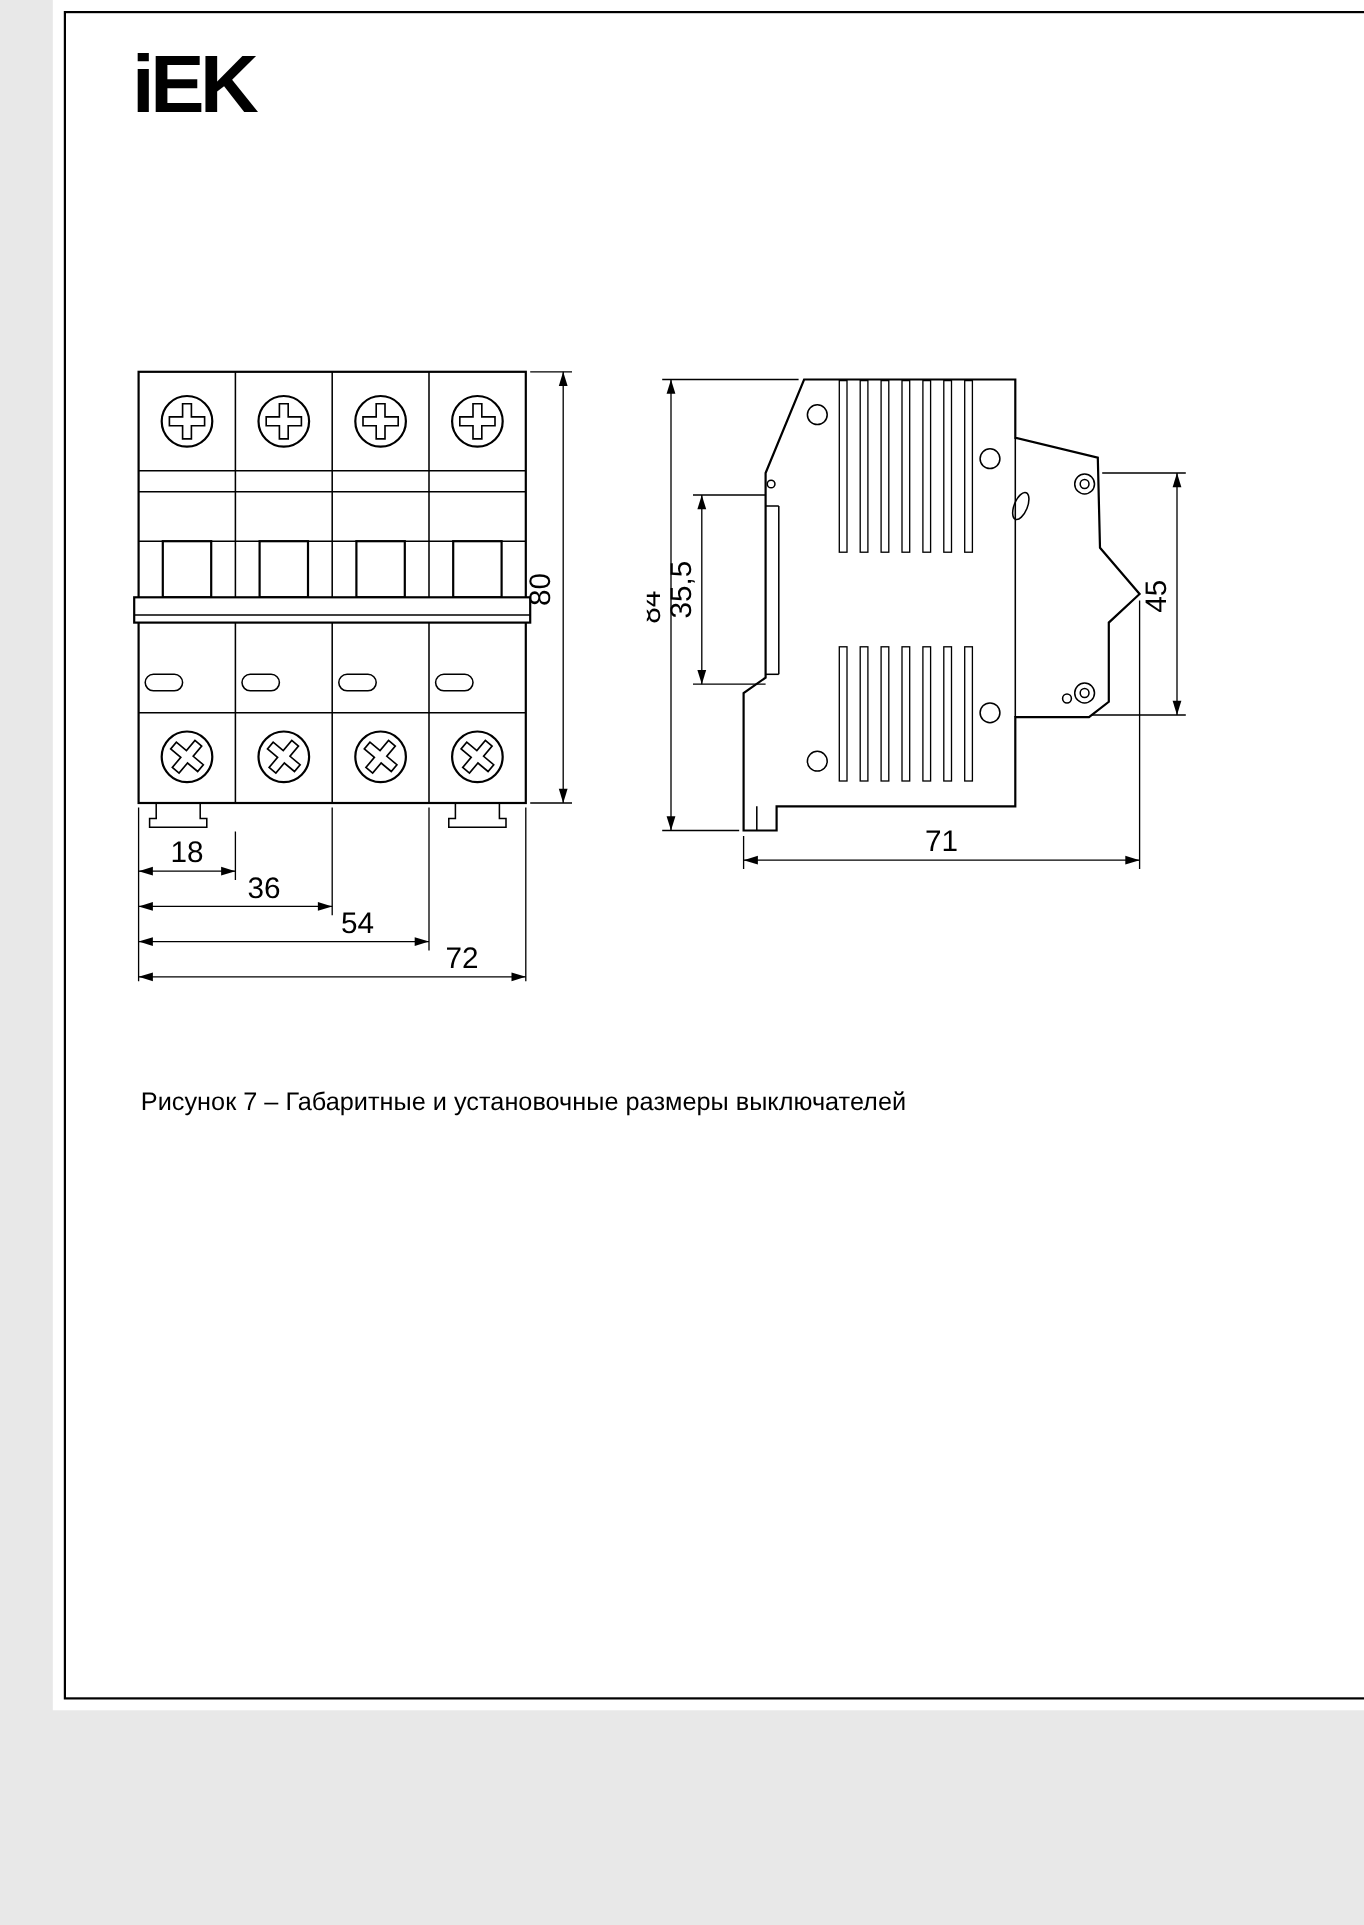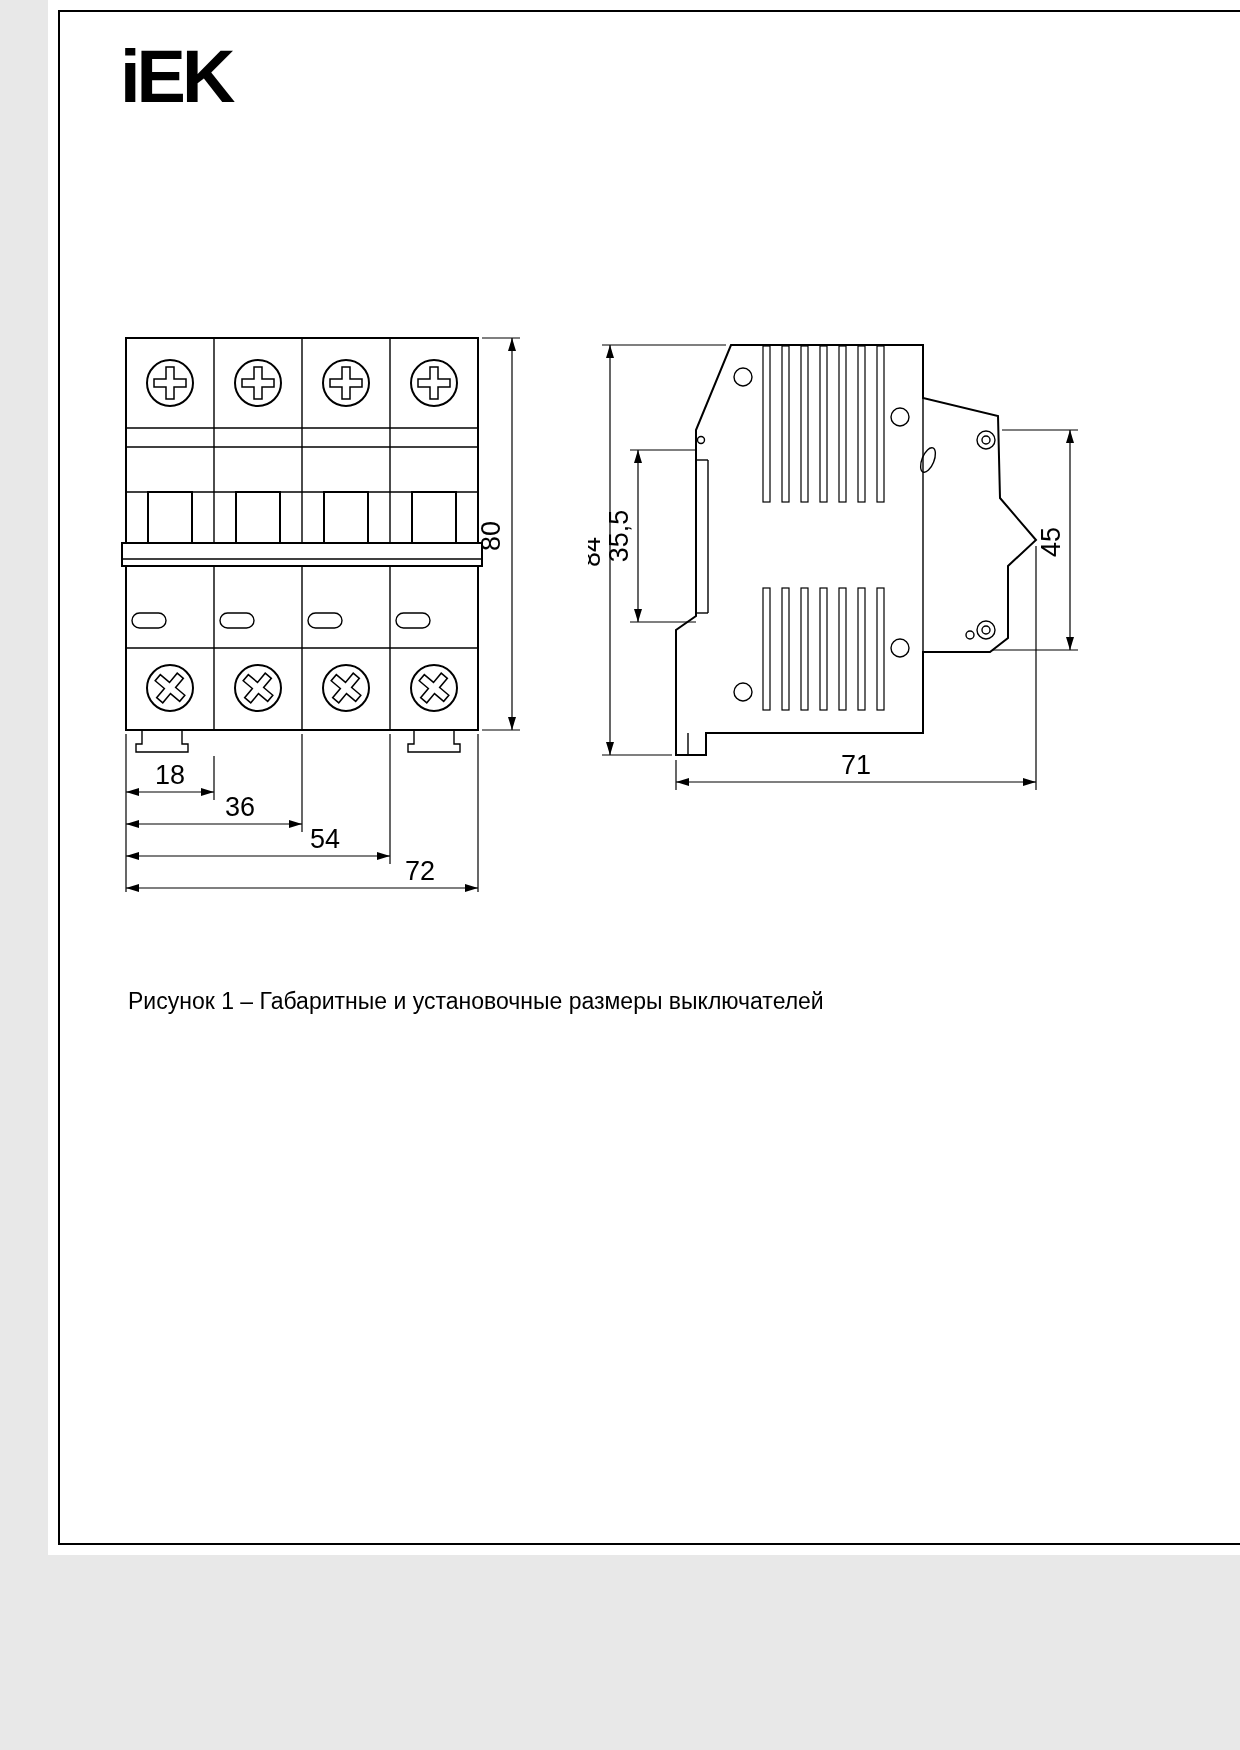--- a/index.html
+++ b/index.html
@@ -228,15 +228,15 @@
     <g>
       <line class="dim" x1="88" y1="430" x2="88" y2="460"></line>
       <line class="dim" x1="448" y1="216" x2="448" y2="460"></line>
       <line class="dim" x1="88" y1="452" x2="448" y2="452"></line>
       <polygon class="arrow" points="88,452 101,448 101,456"></polygon>
       <polygon class="arrow" points="448,452 435,448 435,456"></polygon>
       <text x="268" y="444" text-anchor="middle">71</text>
     </g>
   </svg>
 
-  <div class="caption">Рисунок 1 – Габаритные и установочные размеры выключателей</div>
+  <div class="caption">Рисунок 7 – Габаритные и установочные размеры выключателей</div>
 
 </div>
 
 </body></html>

